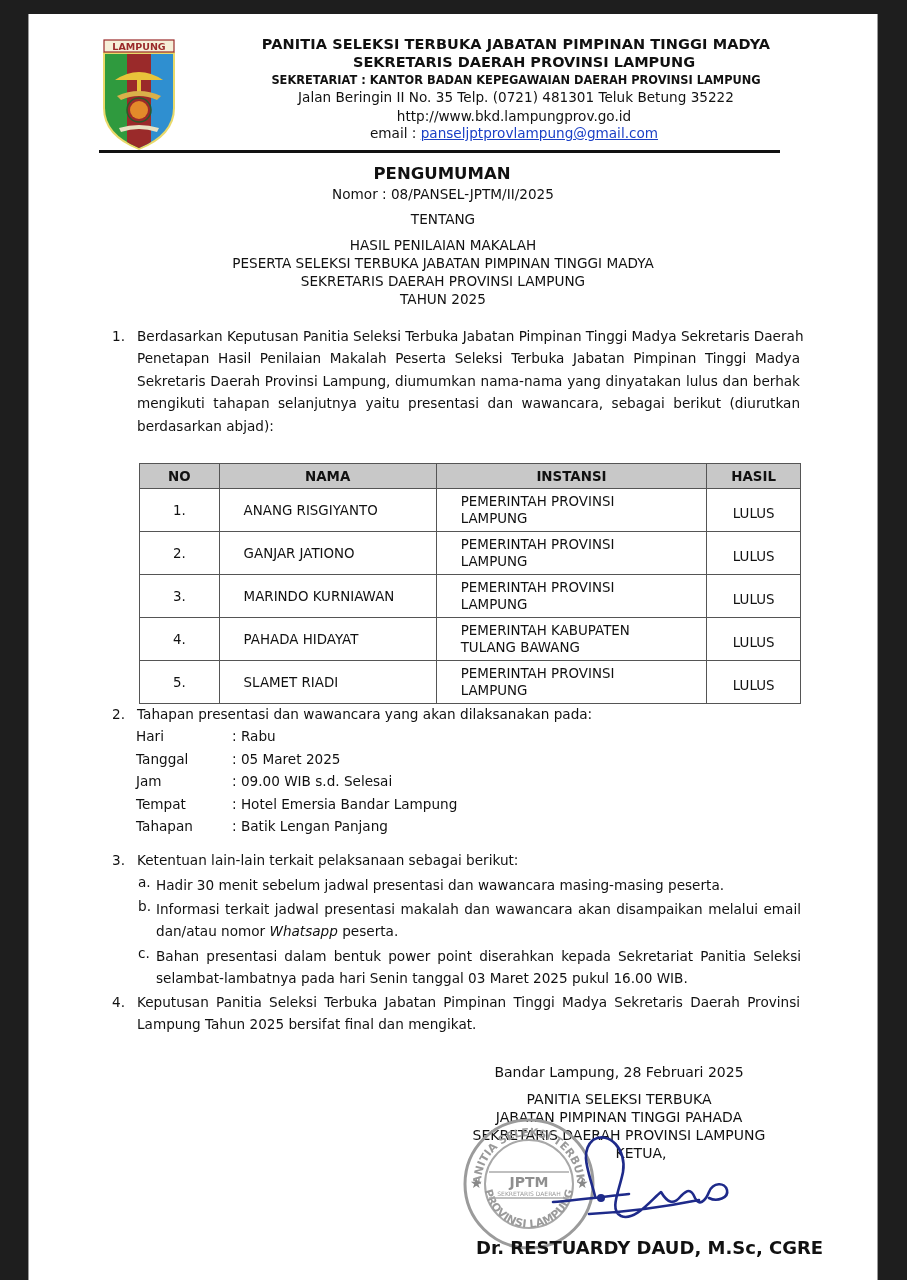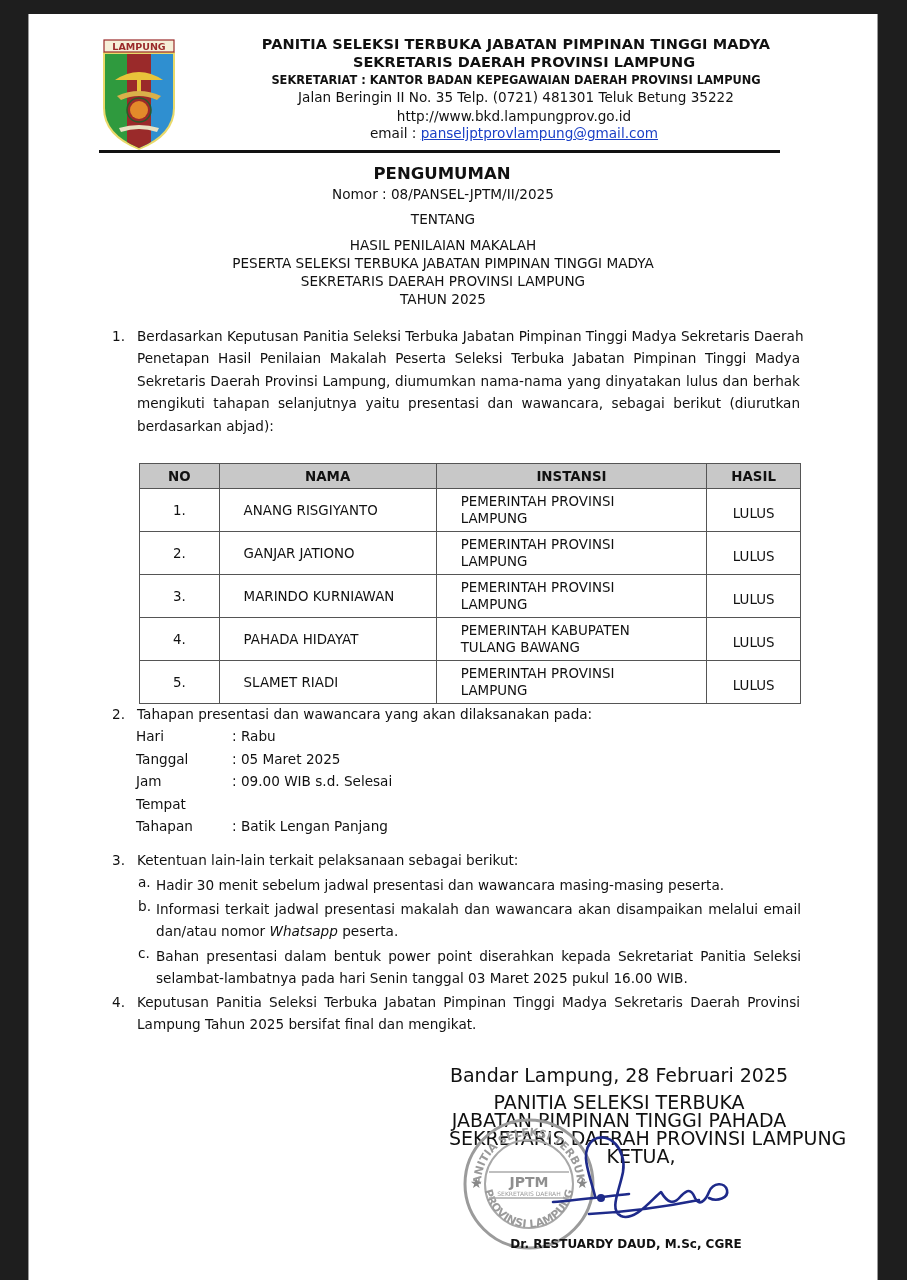--- a/index.html
+++ b/index.html
@@ -60,21 +60,21 @@
   .sched .row { height: 22.6px; display: flex; }
   .sched .k { width: 96px; }
 
   .sub-item { position: absolute; left: 109px; font-size: 13.6px; }
   .sub-item .lbl { position: absolute; left: 0; }
   .sub-item .txt { position: absolute; left: 18px; width: 645px; line-height: 22.4px; }
   .sub-item .line { display: block; text-align: justify; text-align-last: justify; white-space: nowrap; }
   .sub-item .line.last { text-align-last: left; }
 
   
-  .sig { position: absolute; left: 420px; width: 340px; text-align: center; font-size: 19px; white-space: nowrap; }
+  .sig { position: absolute; left: 420px; width: 340px; text-align: center; font-size: 14px; white-space: nowrap; }
   .stamp { position: absolute; left: 430px; top: 1100px; width: 140px; height: 140px; }
   .signature { position: absolute; left: 520px; top: 1118px; width: 190px; height: 100px; }
 </style>
 </head>
 <body>
 
 <div class="page">
 
   <svg class="logo" viewBox="0 0 76 112">
     <defs>
@@ -178,20 +178,21 @@
     <div class="row">
         <span class="k">Tanggal</span>
         <span>: 05 Maret 2025</span>
       </div>
     <div class="row">
         <span class="k">Jam</span>
         <span>: 09.00 WIB s.d. Selesai</span>
       </div>
     <div class="row">
         <span class="k">Tempat</span>
+        <span>: Hotel Emersia Bandar Lampung</span>
       </div>
     <div class="row">
         <span class="k">Tahapan</span>
         <span>: Batik Lengan Panjang</span>
       </div>
   </div>
 
   <div class="num" style="left:83px; top:838px">3.</div>
   <div class="num" style="left:108px; top:838px">Ketentuan lain-lain terkait pelaksanaan sebagai berikut:</div>
 
@@ -241,14 +242,14 @@
     <text x="70" y="82" font-size="6" fill="#9a9a9a" text-anchor="middle" font-family="DejaVu Sans, sans-serif">SEKRETARIS DAERAH</text>
     <text x="11" y="74" font-size="14" fill="#888">★</text>
     <text x="117" y="74" font-size="14" fill="#888">★</text>
   </svg>
 
   <svg class="signature" viewBox="0 0 190 100">
     <path d="M4 70 C30 68 60 64 80 62 M46 64 C40 40 30 20 44 8 C60 -2 78 18 74 40 C70 60 60 78 72 84 C86 90 104 66 112 60 C118 70 124 74 132 64 C138 58 142 56 146 66 C150 74 156 70 160 60 C164 50 176 50 178 58 C180 66 168 70 160 66 M40 82 C80 80 120 74 150 68" fill="none" stroke="#1e2a8a" stroke-width="2.6" stroke-linecap="round" stroke-linejoin="round"></path>
     <circle cx="52" cy="66" r="4" fill="#1e2a8a"></circle>
   </svg>
 
-  <div class="sig" style="top:1223px; font-weight:bold; font-size:12px; left:427px">Dr. RESTUARDY DAUD, M.Sc, CGRE</div>
+  <div class="sig" style="top:1223px; font-weight:bold; font-size:18px; left:447px">Dr. RESTUARDY DAUD, M.Sc, CGRE</div>
 </div>
 
 </body></html>

